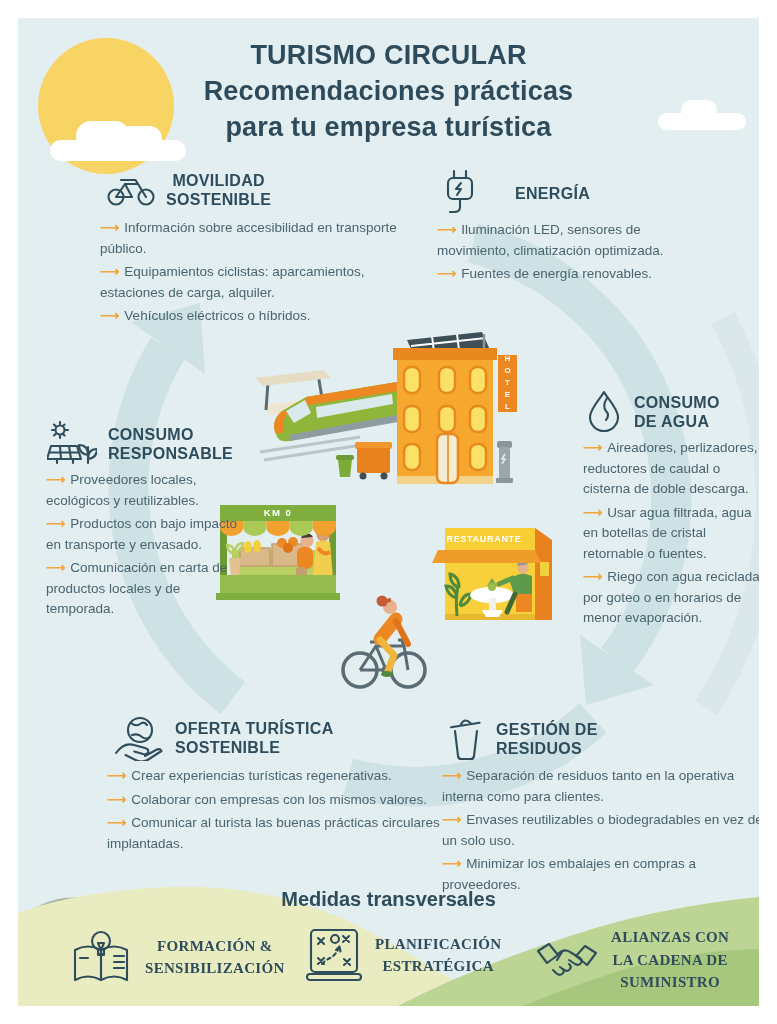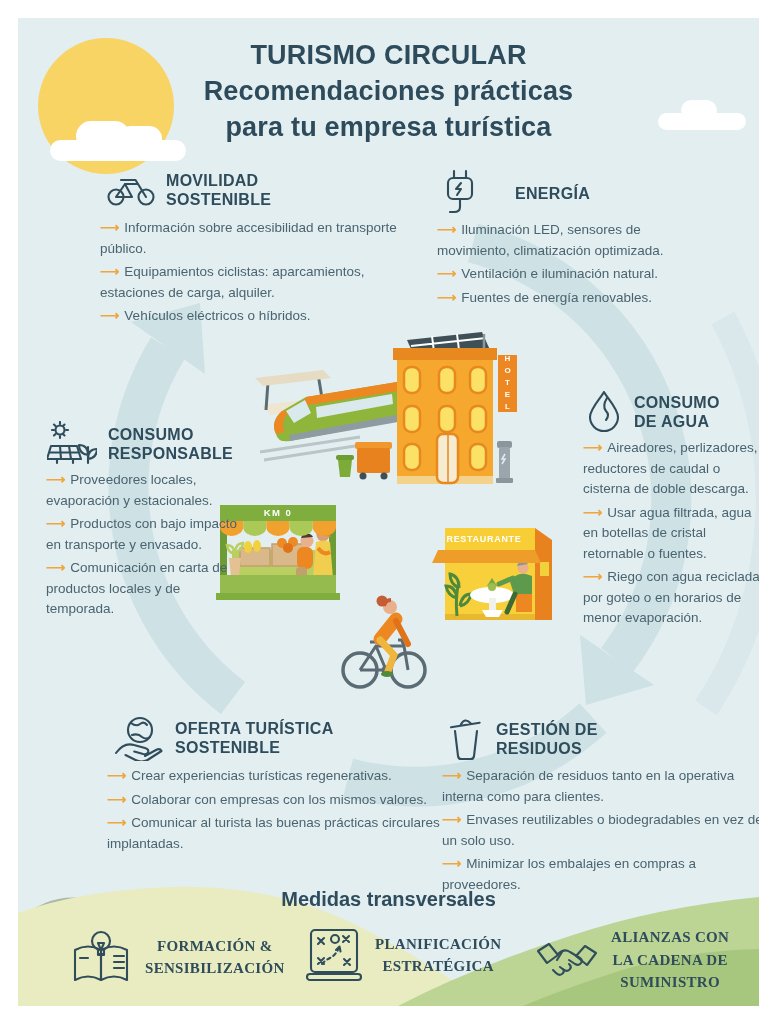--- a/index.html
+++ b/index.html
@@ -75,21 +75,21 @@
   <div class="cloud-part" style="left:32px;top:122px;width:136px;height:21px;"></div>
   <div class="cloud-part" style="left:58px;top:103px;width:54px;height:30px;"></div>
   <div class="cloud-part" style="left:100px;top:108px;width:44px;height:25px;"></div>
   <div class="cloud-part" style="left:640px;top:95px;width:88px;height:17px;"></div>
   <div class="cloud-part" style="left:663px;top:82px;width:36px;height:21px;"></div>
 
   <div class="title">TURISMO CIRCULAR
 Recomendaciones prácticas
 para tu empresa turística</div>
 
-  <div class="sec-header" style="left:89px;top:153px;">
+  <div class="sec-header" style="left:89px;top:153px;text-align:center;">
     <svg width="48" height="34" viewBox="0 0 48 34">
       <g class="icon-line">
         <circle cx="9" cy="24" r="7.5"></circle>
             <circle cx="39" cy="24" r="7.5"></circle>
         <path d="M9,24 L18,11 H31 L39,24 M18,11 L25,24 H9 M31,11 l-2.5,-4 h-6 M14,7 h8"></path>
       </g>
     </svg>
     <div class="sec-title">MOVILIDAD
 SOSTENIBLE</div>
   </div>
@@ -158,26 +158,25 @@
   </div>
 
   <div class="items" style="left:82px;top:200px;width:308px;">
     <p class="item"><span class="arr">⟶</span><span>Información sobre accesibilidad en transporte público.</span></p>
     <p class="item"><span class="arr">⟶</span><span>Equipamientos ciclistas: aparcamientos, estaciones de carga, alquiler.</span></p>
     <p class="item"><span class="arr">⟶</span><span>Vehículos eléctricos o híbridos.</span></p>
   </div>
 
   <div class="items" style="left:419px;top:202px;width:268px;">
     <p class="item"><span class="arr">⟶</span><span>Iluminación LED, sensores de movimiento, climatización optimizada.</span></p>
-    <p class="item"><span class="arr">⟶</span><span>Ventilación e iluminación natural.</span></p>
     <p class="item"><span class="arr">⟶</span><span>Fuentes de energía renovables.</span></p>
   </div>
 
   <div class="items" style="left:28px;top:452px;width:198px;">
-    <p class="item"><span class="arr">⟶</span><span>Proveedores locales, evaporación y estacionales.</span></p>
+    <p class="item"><span class="arr">⟶</span><span>Proveedores locales, ecológicos y reutilizables.</span></p>
     <p class="item"><span class="arr">⟶</span><span>Productos con bajo impacto en transporte y envasado.</span></p>
     <p class="item"><span class="arr">⟶</span><span>Comunicación en carta de productos locales y de temporada.</span></p>
   </div>
 
   <div class="items" style="left:565px;top:420px;width:182px;">
     <p class="item"><span class="arr">⟶</span><span>Aireadores, perlizadores, reductores de caudal o cisterna de doble descarga.</span></p>
     <p class="item"><span class="arr">⟶</span><span>Usar agua filtrada, agua en botellas de cristal retornable o fuentes.</span></p>
     <p class="item"><span class="arr">⟶</span><span>Riego con agua reciclada, por goteo o en horarios de menor evaporación.</span></p>
   </div>
 

